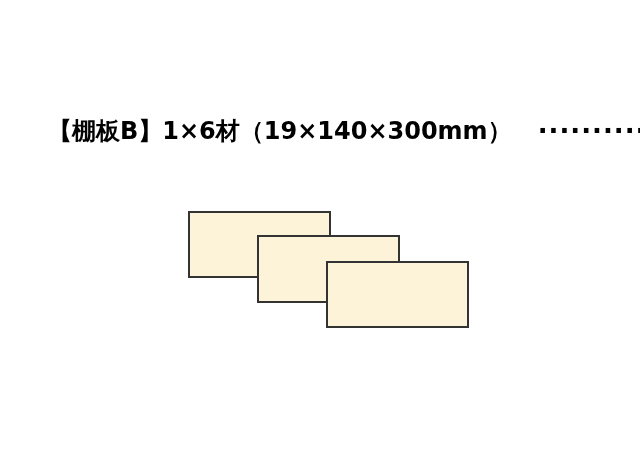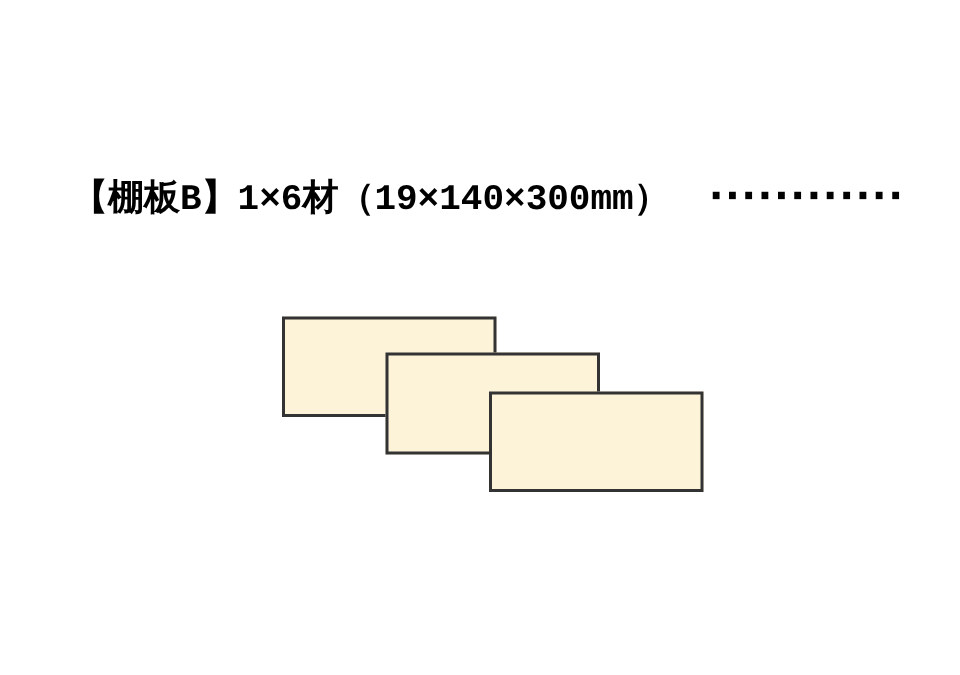--- a/index.html
+++ b/index.html
@@ -23,21 +23,20 @@
     display: flex;
     align-items: center;
     white-space: nowrap;
     color: #000000;
     font-weight: 700;
     font-size: 24px;
     letter-spacing: 0px;
   }
   .label {
     font-weight: 700;
-    font-family: Liberation Mono, monospace;
   }
   .dots {
     margin-left: 26px;
     margin-right: 13px;
     font-weight: 700;
     letter-spacing: 1px;
     font-size: 26px;
     line-height: 1;
   }
   .board-stack {

